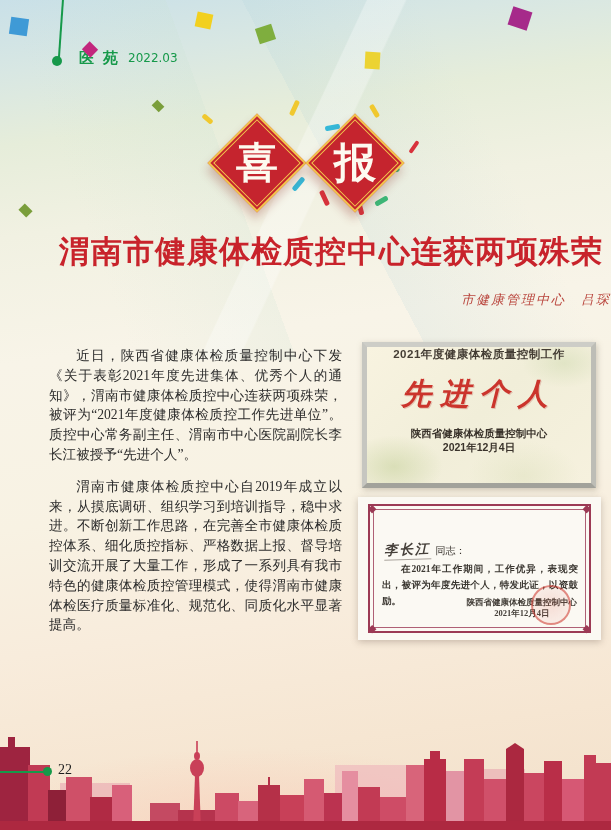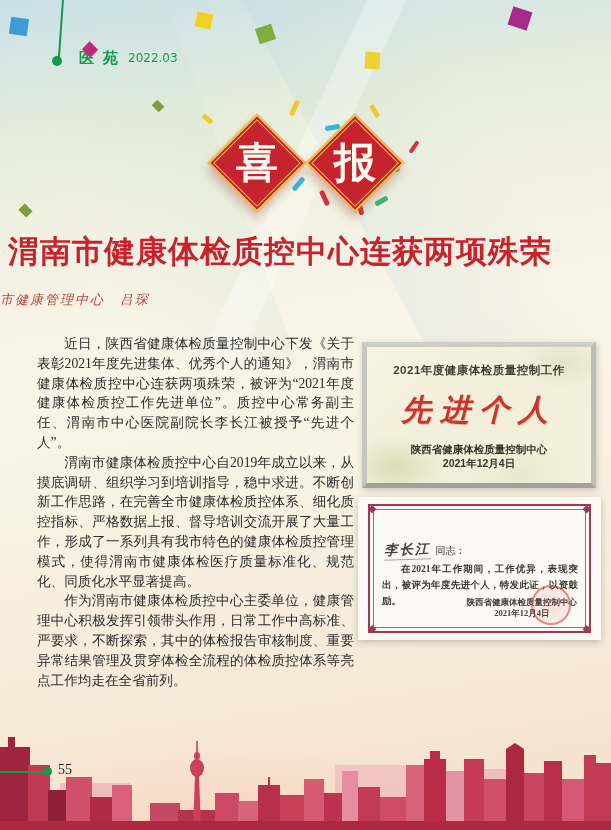--- a/index.html
+++ b/index.html
@@ -44,55 +44,55 @@
   }
   .diamond span{
     transform:rotate(-45deg);
     color:#fdfaf0;font-size:42px;font-weight:900;
     font-family:"Liberation Sans","DejaVu Sans",sans-serif;
     line-height:1;
   }
 
   
   .title{
-    position:absolute;left:8px;top:231px;width:571px;text-align:left;
+    position:absolute;left:32px;top:231px;width:571px;text-align:right;
     color:var(--title-red,#c8232b);font-size:31px;font-weight:900;letter-spacing:1px;
     font-family:"Liberation Sans","DejaVu Sans",sans-serif;
   }
   .byline{
-    position:absolute;left:0;top:291px;width:611px;text-align:left;
+    position:absolute;left:0;top:291px;width:611px;text-align:right;
     color:#b9443c;font-size:13px;letter-spacing:2px;font-style:italic;
   }
 
   
   .col-left{
     position:absolute;left:37px;top:334px;width:317px;
     font-size:13.6px;line-height:19.8px;color:var(--body-text,#2b2b2b);
     text-align:justify;
   }
-  .col-left p, .para-wide p{margin:0;text-indent:2em;}
+  .col-left p, .para-wide p{margin:12px;text-indent:2em;}
   .para-wide{
     position:absolute;left:37px;top:659px;width:546px;
     font-size:13.6px;line-height:20.8px;color:var(--body-text,#2b2b2b);
     text-align:justify;
   }
 
   
   .cert1{
     position:absolute;left:362px;top:342px;width:234px;height:146px;box-sizing:border-box;
     border:5px solid #bdbdb6;border-top-color:#cdcdc7;border-left-color:#c6c6c0;border-bottom-color:#a2a29b;
     box-shadow:1px 2px 6px rgba(120,110,90,.35);
     background:
       radial-gradient(70px 45px at 12% 88%, rgba(172,192,120,.35), transparent 70%),
       radial-gradient(60px 35px at 88% 12%, rgba(185,205,150,.30), transparent 70%),
       radial-gradient(80px 50px at 70% 95%, rgba(200,210,160,.25), transparent 70%),
       linear-gradient(135deg,#f8f3e0,#f1eed9 50%,#f6f1de);
     font-family:"Liberation Sans","DejaVu Sans",sans-serif;
   }
-  .cert1 .c1-head{margin-top:16px;text-align:center;font-size:11.5px;font-weight:bold;color:#443d34;letter-spacing:.5px;}
+  .cert1 .c1-head{text-align:center;font-size:11.5px;font-weight:bold;color:#443d34;letter-spacing:.5px;}
   .cert1 .c1-award{
     margin-top:12px;text-align:center;font-size:30px;font-weight:bold;font-style:italic;
     letter-spacing:9px;color:var(--cert-award-red,#cb342c);
     font-family:"Liberation Serif","DejaVu Serif",serif;
     text-shadow:1px 1px 0 rgba(180,60,50,.25);
   }
   .cert1 .c1-issuer{margin-top:12px;text-align:center;font-size:10.5px;font-weight:bold;color:#3a332b;}
   .cert1 .c1-date{text-align:center;font-size:10.5px;font-weight:bold;color:#3a332b;}
 
   
@@ -171,21 +171,20 @@
   <div class="diamond" style="left:320px;top:128px;">
     <span>报</span>
   </div>
 
   <div class="title">渭南市健康体检质控中心连获两项殊荣</div>
   <div class="byline">市健康管理中心　吕琛</div>
 
   <div class="col-left">
     <p>近日，陕西省健康体检质量控制中心下发《关于表彰2021年度先进集体、优秀个人的通知》，渭南市健康体检质控中心连获两项殊荣，被评为“2021年度健康体检质控工作先进单位”。质控中心常务副主任、渭南市中心医院副院长李长江被授予“先进个人”。</p>
     <p>渭南市健康体检质控中心自2019年成立以来，从摸底调研、组织学习到培训指导，稳中求进。不断创新工作思路，在完善全市健康体检质控体系、细化质控指标、严格数据上报、督导培训交流开展了大量工作，形成了一系列具有我市特色的健康体检质控管理模式，使得渭南市健康体检医疗质量标准化、规范化、同质化水平显著提高。</p>
-    <p>作为渭南市健康体检质控中心主委单位，健康管理中心积极发挥引领带头作用，日常工作中高标准、严要求，不断探索，其中的体检报告审核制度、重要异常结果管理及贯穿体检全流程的体检质控体系等亮点工作均走在全省前列。</p>
   </div>
 
   <div class="cert1">
     <div class="c1-head">2021年度健康体检质量控制工作</div>
     <div class="c1-award">先进个人</div>
     <div class="c1-issuer">陕西省健康体检质量控制中心</div>
     <div class="c1-date">2021年12月4日</div>
   </div>
 
   <div class="cert2">
@@ -243,15 +242,15 @@
     <polygon points="506,95 506,14 515,8 524,14 524,95" fill="#ab2840"></polygon>
     <rect x="524" y="38" width="20" height="57" fill="#ca4660"></rect>
     <rect x="544" y="26" width="18" height="69" fill="#b92e48"></rect>
     <rect x="562" y="44" width="22" height="51" fill="#d65874"></rect>
     <polygon points="584,95 584,20 596,20 596,28 611,28 611,95" fill="#c23a54"></polygon>
     <rect x="0" y="86" width="611" height="9" fill="#ad2840"></rect>
   </svg>
 
   <div class="ftr-line"></div>
   <div class="ftr-dot"></div>
-  <div class="page-num">55</div>
+  <div class="page-num">22</div>
 
 </div>
 
 </body></html>

